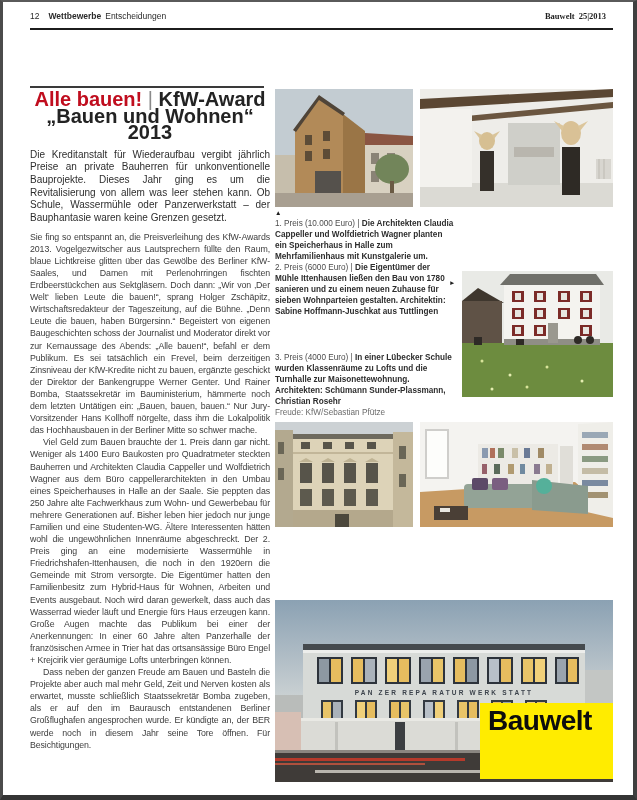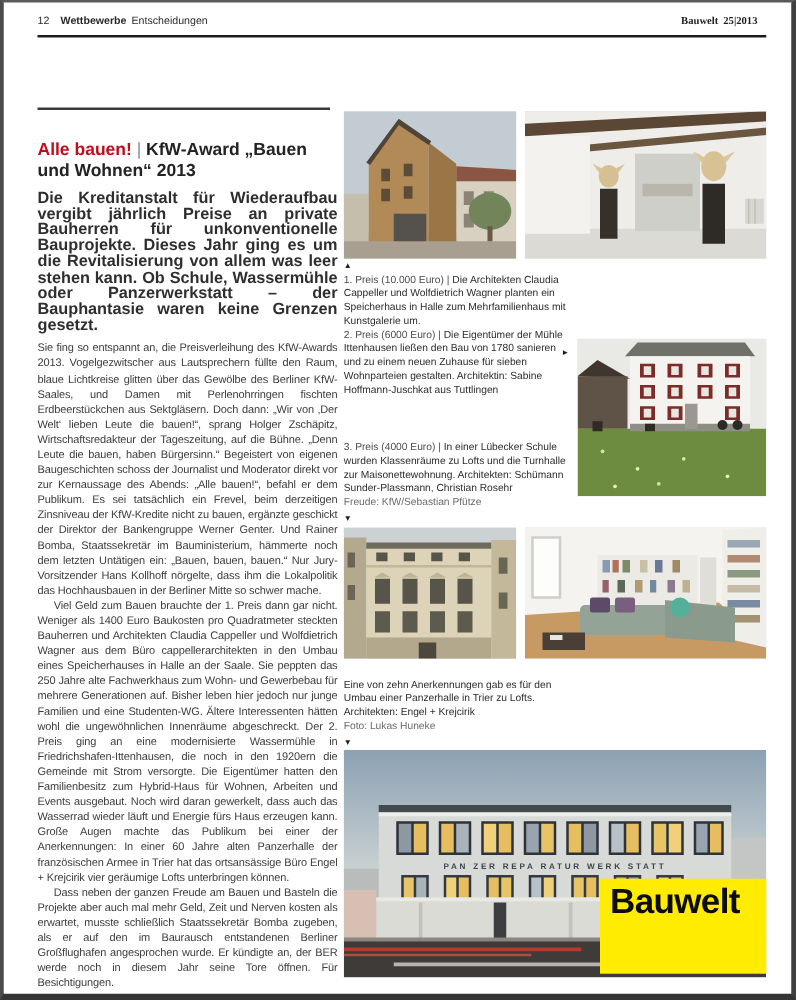--- a/index.html
+++ b/index.html
@@ -16,36 +16,36 @@
   .hdr-left .pgnum { font-weight:normal; margin-right:9px; }
   .hdr-left .sec-b { font-weight:bold; margin-right:4px; }
   .hdr-right { position:absolute; right:27px; top:9px; font-size:8.5px; color:#1e1e1e; font-weight:bold;font-family:Liberation Serif, serif; }
   .hdr-right .iss { margin-left:4px; }
   .hdr-rule { position:absolute; left:27px; top:26px; width:583px; height:2px; background:#1c1c1c; }
 
   
   .leftcol { position:absolute; left:27px; top:84px; width:240px; }
   .kicker-rule { width:234px; height:2px; background:#3a3a3a; margin-bottom:3px; }
   .kicker { color:#c00d1e; font-size:7.5px; font-weight:bold; letter-spacing:1.4px; }
-  .title { margin-top:23px; font-size:14px; line-height:16.5px; font-weight:bold; color:#232323; }
+  .title { margin-top:3px; font-size:20px; line-height:16.5px; font-weight:bold; color:#232323;text-align:center; }
   .title .t-red { color:#c00d1e; }
   .title .t-sep { color:#8a8a8a; font-weight:normal; }
-  .lead { margin-top:8px; font-size:13px; line-height:12.7px; font-weight:bold; color:#2e2e2e;
+  .lead { margin-top:8px; font-size:10px; line-height:12.7px; font-weight:normal; color:#2e2e2e;
           text-align:justify; hyphens:auto; }
   .bodytext { margin-top:6px; font-size:8.8px; line-height:12.1px; color:#3d3d3d;
               text-align:justify; letter-spacing:-0.1px; hyphens:auto; }
   .bodytext p.indent { text-indent:13px; }
   .author { font-size:8.8px; font-style:italic; color:#3d3d3d; }
 
   
   .photo { position:absolute; overflow:hidden; background:#ddd; }
   .photo svg { display:block; }
   .cap { position:absolute; width:180px; font-size:8.2px; line-height:11px; color:#303030; hyphens:auto; }
   .cap .c-lead { font-weight:normal; color:#4c4c4c;margin-top:32px; }
-  .cap .c-bold { font-weight:normal; color:#2d2d2d; }
+  .cap .c-bold { font-weight:bold; color:#2d2d2d; }
   .cap .c-credit { font-weight:normal; color:#6b6b6b; margin-top:0; }
   .marker { position:absolute; font-size:6.5px; color:#1e1e1e; line-height:7px; }
   .cap .m-below { font-size:6.5px; color:#1e1e1e; margin-top:3px; }
 
   
   .logo { position:absolute; left:477px; top:701px; width:133px; height:76px;
           background:#ffec00; z-index:5; padding:3px 0 0 8px; }
   .logo .l-name { font-size:28px; font-weight:bold; color:#0d0d0d; line-height:30px; letter-spacing:-0.5px; }
   .logo .l-issue { font-size:28px; font-weight:bold; color:#0d0d0d; line-height:30px; letter-spacing:0.5px; }
 </style>
@@ -242,25 +242,20 @@
       <rect x="44" y="62" width="72" height="24" rx="4" fill="#93a396"></rect>
       <rect x="52" y="56" width="16" height="12" rx="2" fill="#5c4a68"></rect>
       <rect x="72" y="56" width="16" height="12" rx="2" fill="#7a5e80"></rect>
       <polygon points="112,58 168,64 168,92 112,88" fill="#8a9b8e"></polygon>
       <circle cx="124" cy="64" r="8" fill="#55b09a"></circle>
       <rect x="14" y="84" width="34" height="14" fill="#4a3f36"></rect>
       <rect x="20" y="86" width="10" height="4" fill="#e8e6e0"></rect>
     </svg>
   </div>
 
-  <div class="cap" style="left:272px; top:540px;">
-    <span class="c-bold">Eine von zehn Anerkennungen gab es für den Umbau einer Panzerhalle in Trier zu Lofts. Architekten: Engel + Krejcirik</span>
-    <div class="c-credit">Foto: Lukas Huneke</div>
-    <div class="m-below">▼</div>
-  </div>
 
   <div class="photo" style="left:272px; top:598px; width:338px; height:182px;">
     <svg width="338" height="182" viewBox="0 0 338 182">
       <defs>
         <linearGradient id="dusk" x1="0" y1="0" x2="0" y2="1">
           <stop offset="0" stop-color="#8ba1b3"></stop>
             <stop offset="1" stop-color="#d9dcda"></stop>
         </linearGradient>
       </defs>
       <rect width="338" height="120" fill="url(#dusk)"></rect>

